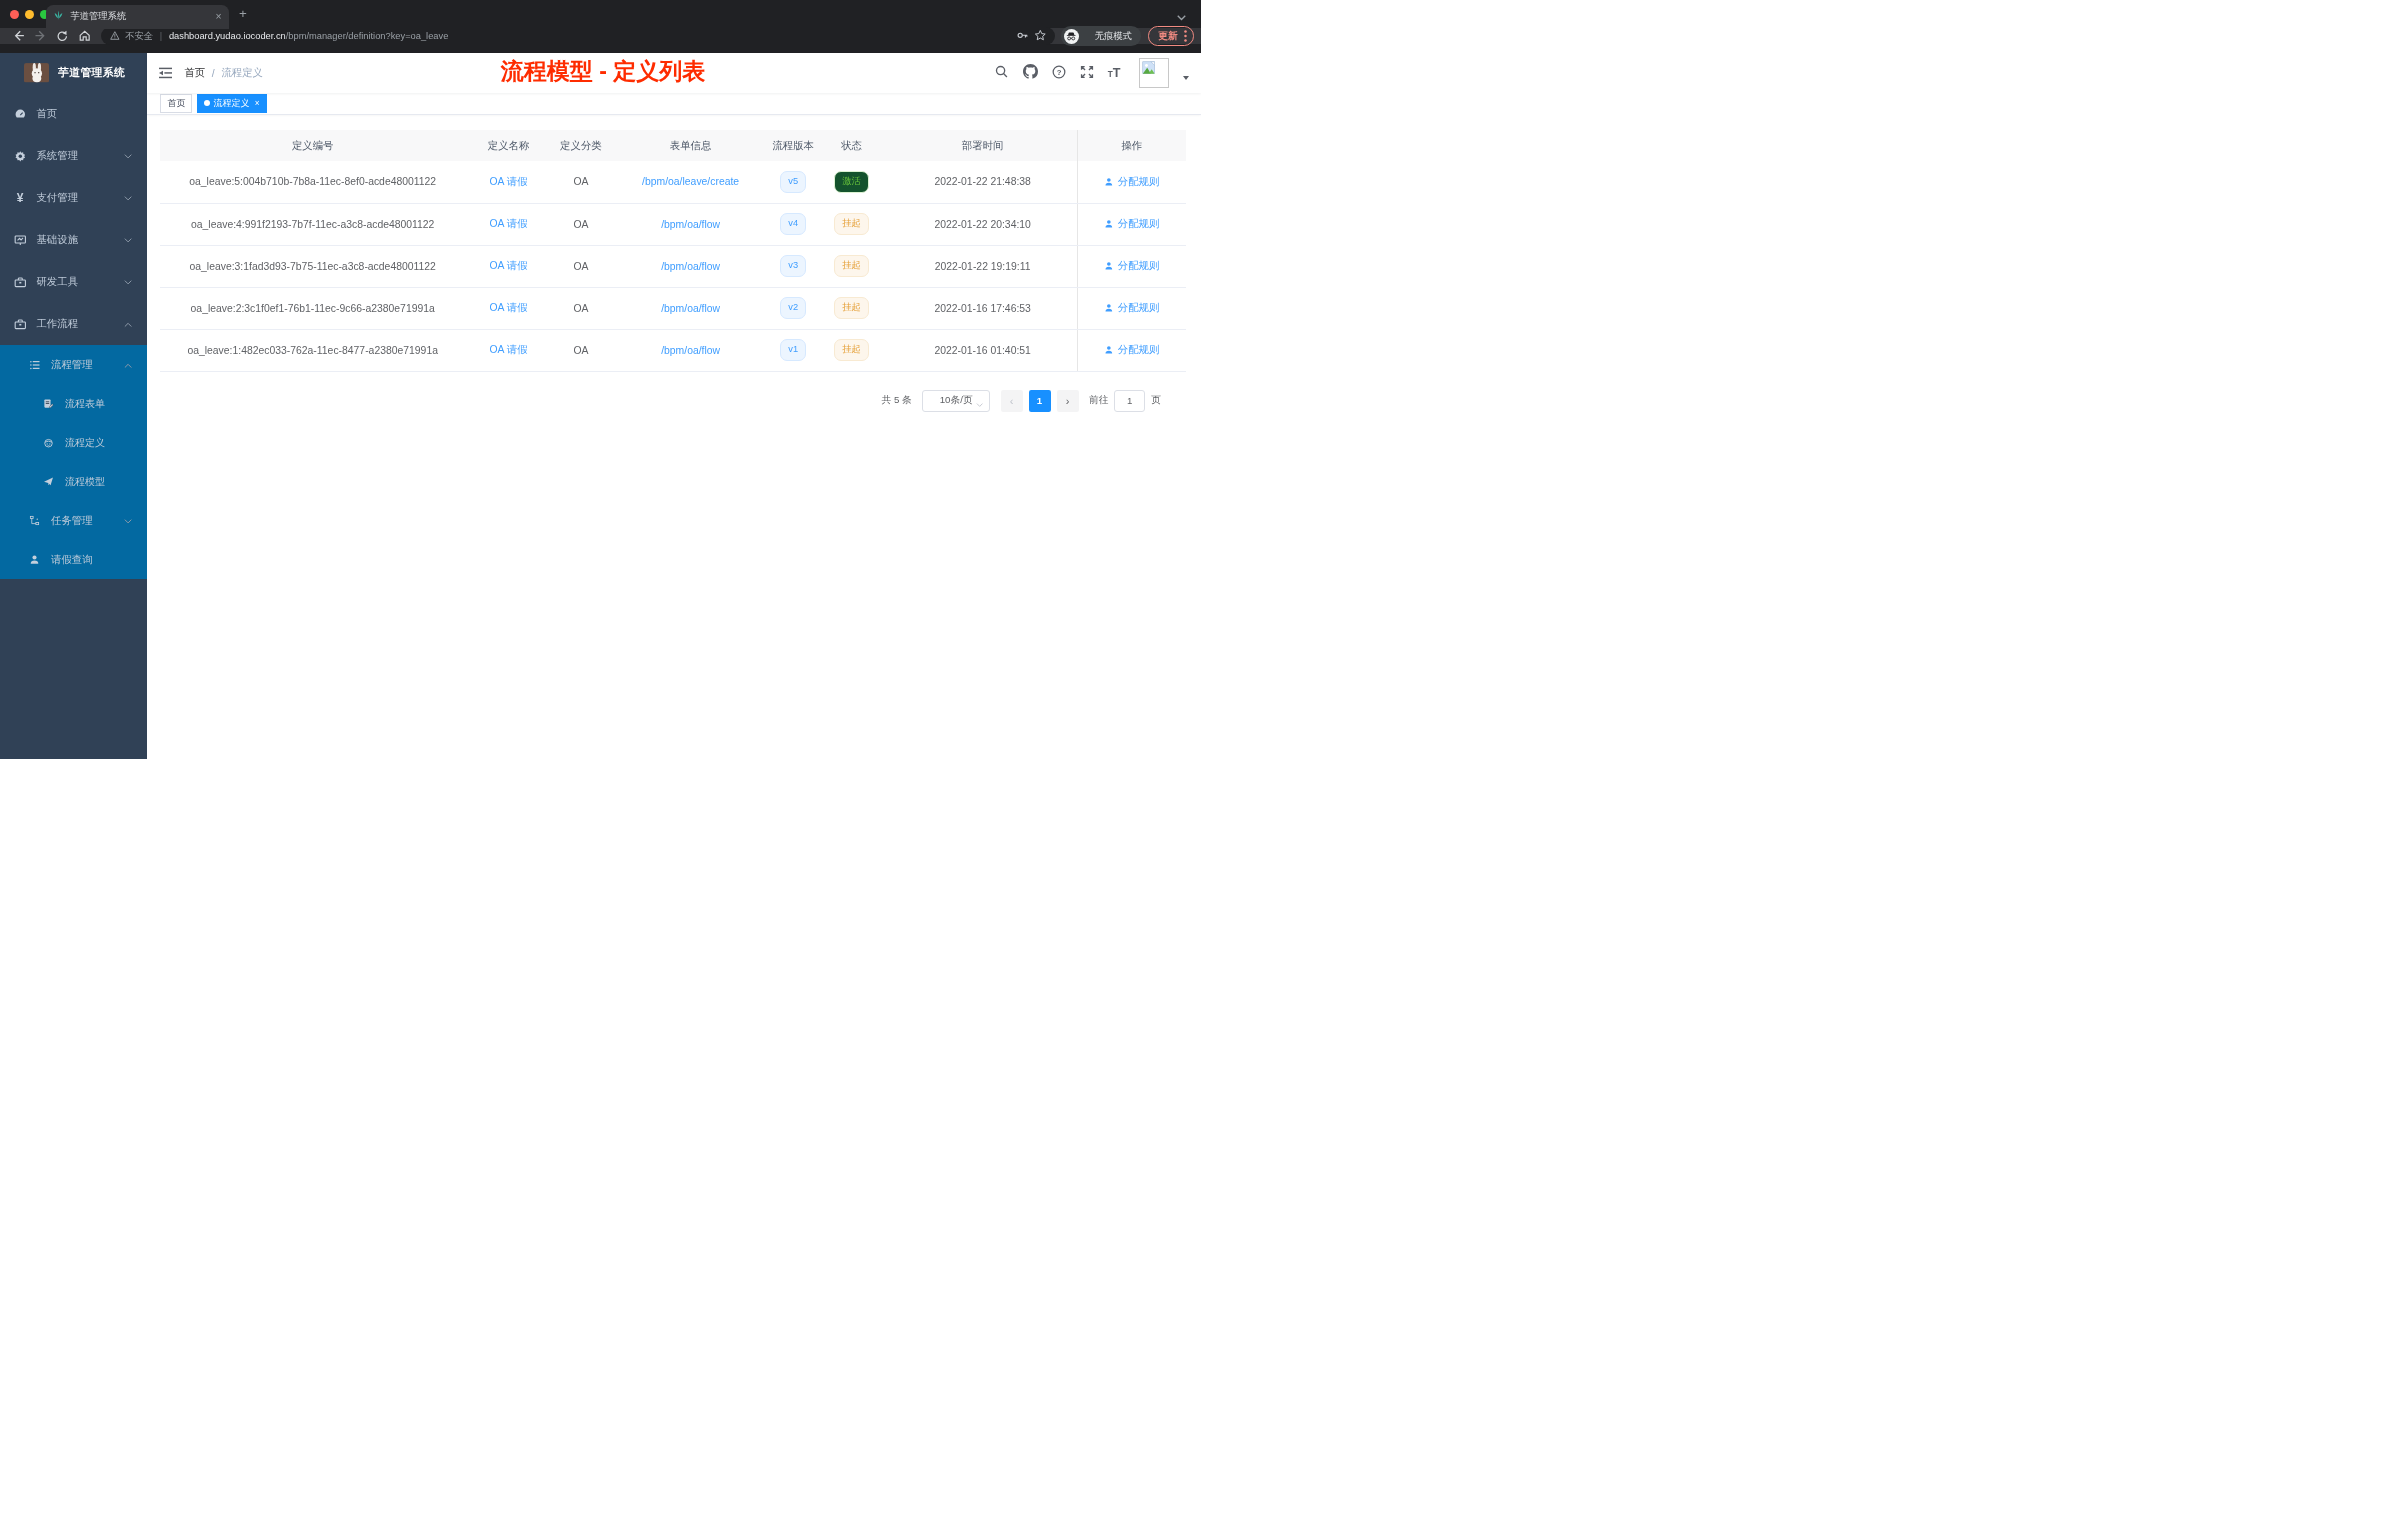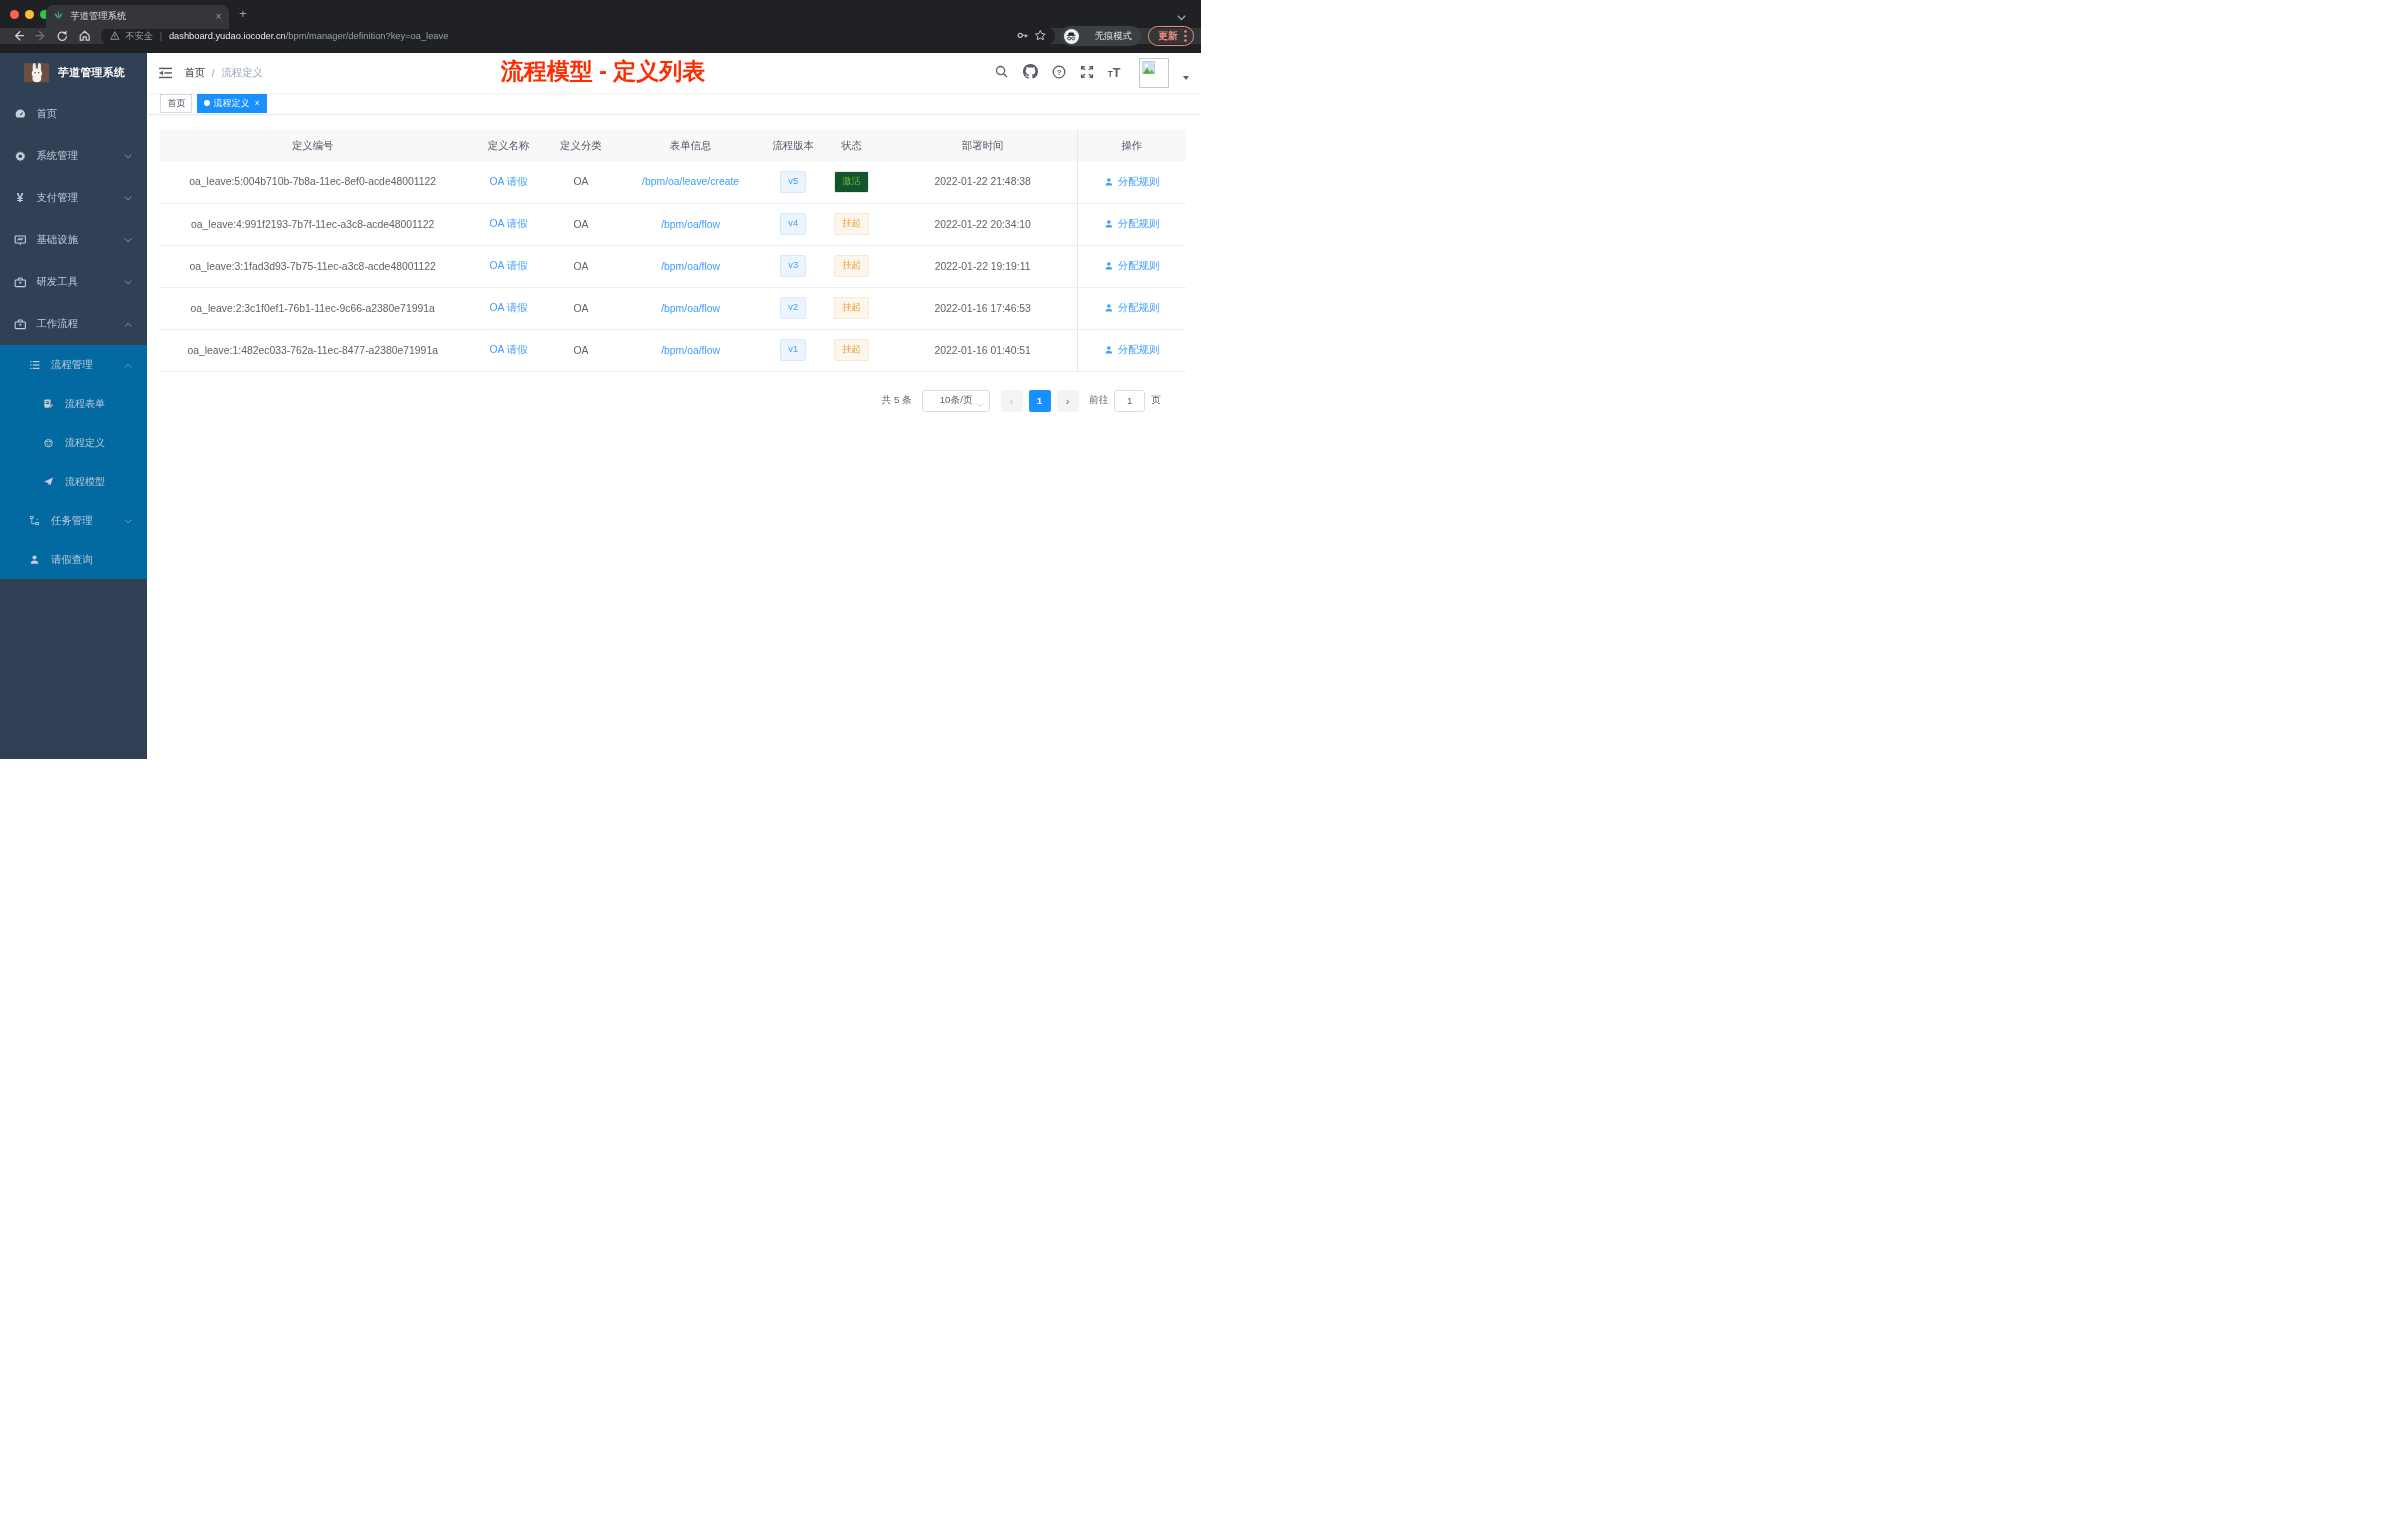--- a/index.html
+++ b/index.html
@@ -73,21 +73,21 @@
   .tag .dot { width:6px; height:6px; border-radius:50%; background:#fff; }
   .tag .tag-close { font-size:8.2px; margin-left:1.5px; }
 
   .content { padding:15px 15px 0 13.4px; background:#fff; }
   table { width:100%; border-collapse:collapse; table-layout:fixed; }
   th { height:31px; background:#f8f8f9; color:#4e5969; font-size:10.4px; font-weight:500; text-align:center; }
   td { height:42px; color:#606266; font-size:10.4px; text-align:center;
     border-bottom:0.7px solid #ebeef5; white-space:nowrap; overflow:hidden; }
   th.op-col, td.op-col { border-left:0.7px solid #e6e6e6; }
   .link { color:#409eff; cursor:pointer; }
-  .badge { display:inline-block; font-size:9.3px; line-height:1; padding:5.2px 7.4px; border-radius:2px; }
+  .badge { display:inline-block; font-size:9.3px; line-height:1; padding:5.2px 7.4px; border-radius:7px; }
   .badge.blue { background:#ecf5ff; color:#409eff; border:0.7px solid #d6e9ff; }
   .badge.green { background:#14532d; color:#67c23a; border:0.7px solid #dcf2d2;text-align:right; }
   .badge.orange { background:#fdf6ec; color:#e6a23c; border:0.7px solid #f8ead2; }
   .op { color:#409eff; cursor:pointer; display:inline-flex; align-items:center; gap:3.7px; }
 
   .pagination { margin-top:18px; display:flex; justify-content:flex-end; align-items:center;
     gap:10.4px; padding-right:25px; font-size:9.7px; color:#606266; }
   .pg-select { width:68px; height:22px; border:0.7px solid #dcdfe6; border-radius:3px; position:relative;
     display:flex; align-items:center; justify-content:center; color:#606266; cursor:pointer; }
   .pg-select .sel-arrow { position:absolute; right:6px; top:8.2px; color:#c0c4cc; }

